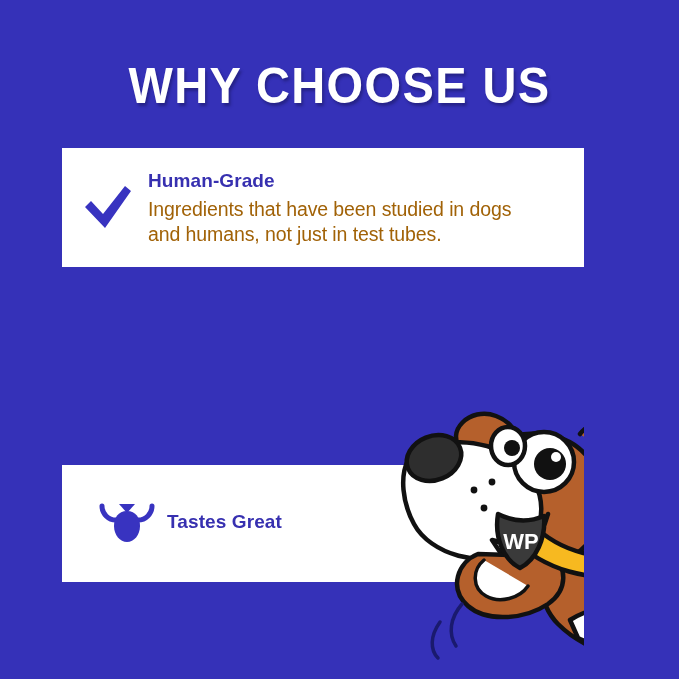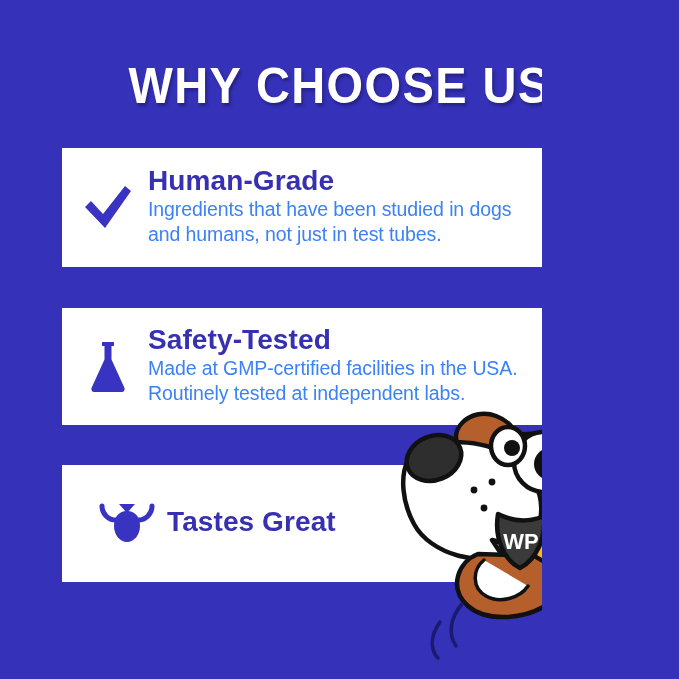--- a/index.html
+++ b/index.html
@@ -9,21 +9,21 @@
   body {
     width: 679px;
     height: 679px;
     background: #3531b8;
     font-family: "Liberation Sans", sans-serif;
     overflow: hidden;
     position: relative;
   }
   .page {
     position: relative;
-    width: 542px;
+    width: 584px;
     height: 679px;
     background: #3531b8;
     overflow: hidden;
   }
 
   
   .title {
     position: absolute;
     top: 56px;
     left: 0;
@@ -65,27 +65,27 @@
     padding-left: 6px;
     box-sizing: border-box;
   }
   .card-body {
     padding-right: 14px;
   }
   .card-heading {
     color: #3730b0;
     font-family: "Liberation Sans", sans-serif;
     font-weight: bold;
-    font-size: 28px;
+    font-size: 19px;
     line-height: 26px;
     margin: 0 0 3px 0;
     letter-spacing: 0.1px;
   }
   .card-text {
-    color: #3b82f6;
+    color: #a16207;
     font-family: "Liberation Sans", sans-serif;
     font-size: 19.5px;
     line-height: 25px;
     margin: 0;
     white-space: pre-line;
     letter-spacing: -0.1px;
   }
 
   
   .mascot {
@@ -111,32 +111,20 @@
         <path d="M4 25 L10 19 L22 32 L44 4 L50 9 L24 46 Z" fill="#3833c0"></path>
       </svg>
     </div>
     <div class="card-body">
       <p class="card-heading">Human-Grade</p>
       <p class="card-text">Ingredients that have been studied in dogs
 and humans, not just in test tubes.</p>
     </div>
   </div>
 
-  <div class="card" id="card-1">
-    <div class="card-icon">
-      <svg width="40" height="54" viewBox="0 0 40 54" aria-hidden="true">
-        <path d="M14 2 h12 v4 h-2.5 v13.5 L36.5 48 a3 3 0 0 1 -2.6 4 H6.1 a3 3 0 0 1 -2.6 -4 L16.5 19.5 V6 H14 Z" fill="#3833c0"></path>
-      </svg>
-    </div>
-    <div class="card-body">
-      <p class="card-heading">Safety-Tested</p>
-      <p class="card-text">Made at GMP-certified facilities in the USA.
-Routinely tested at independent labs.</p>
-    </div>
-  </div>
 
   <div class="card" id="card-2">
     <div class="card-icon">
       <svg width="56" height="48" viewBox="0 0 56 48" aria-hidden="true">
         <path d="M3 6 a14 14 0 0 0 14 14" fill="none" stroke="#3833c0" stroke-width="5" stroke-linecap="round"></path>
         <path d="M53 6 a14 14 0 0 1 -14 14" fill="none" stroke="#3833c0" stroke-width="5" stroke-linecap="round"></path>
         <path d="M20 4 h16 l-8 9 Z" fill="#3833c0"></path>
         <path d="M28 11 c9 0 13 7 13 15 c0 9 -6 16 -13 16 c-7 0 -13 -7 -13 -16 c0 -8 4 -15 13 -15 Z" fill="#3833c0"></path>
       </svg>
     </div>

